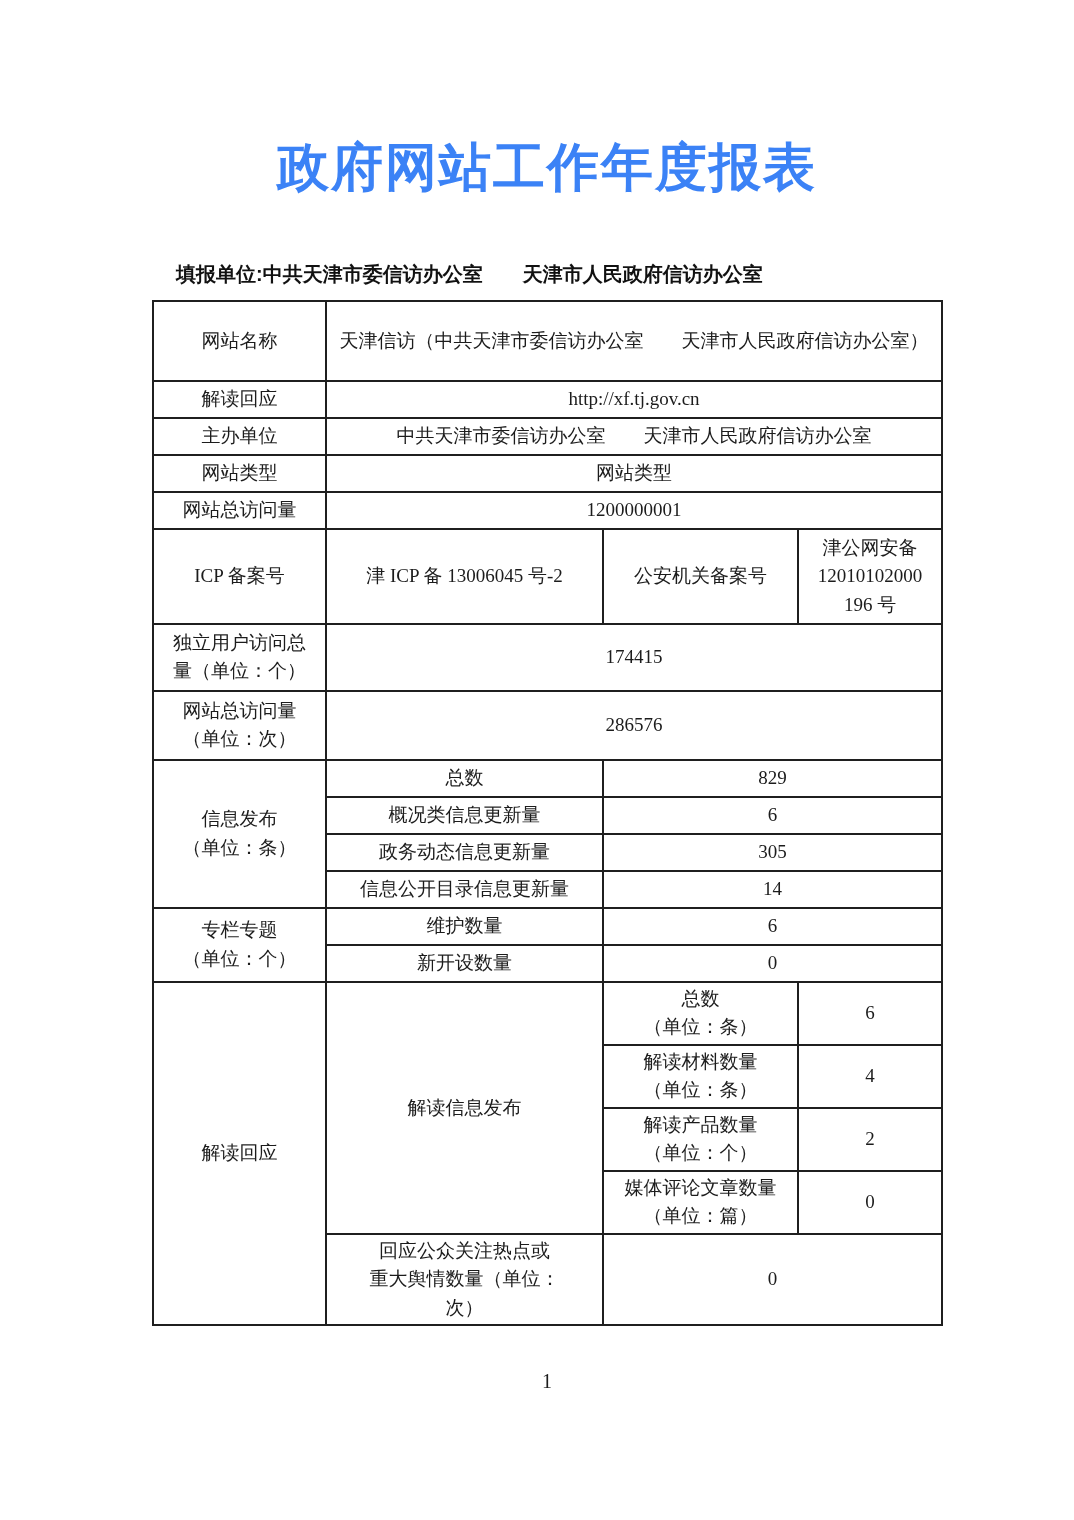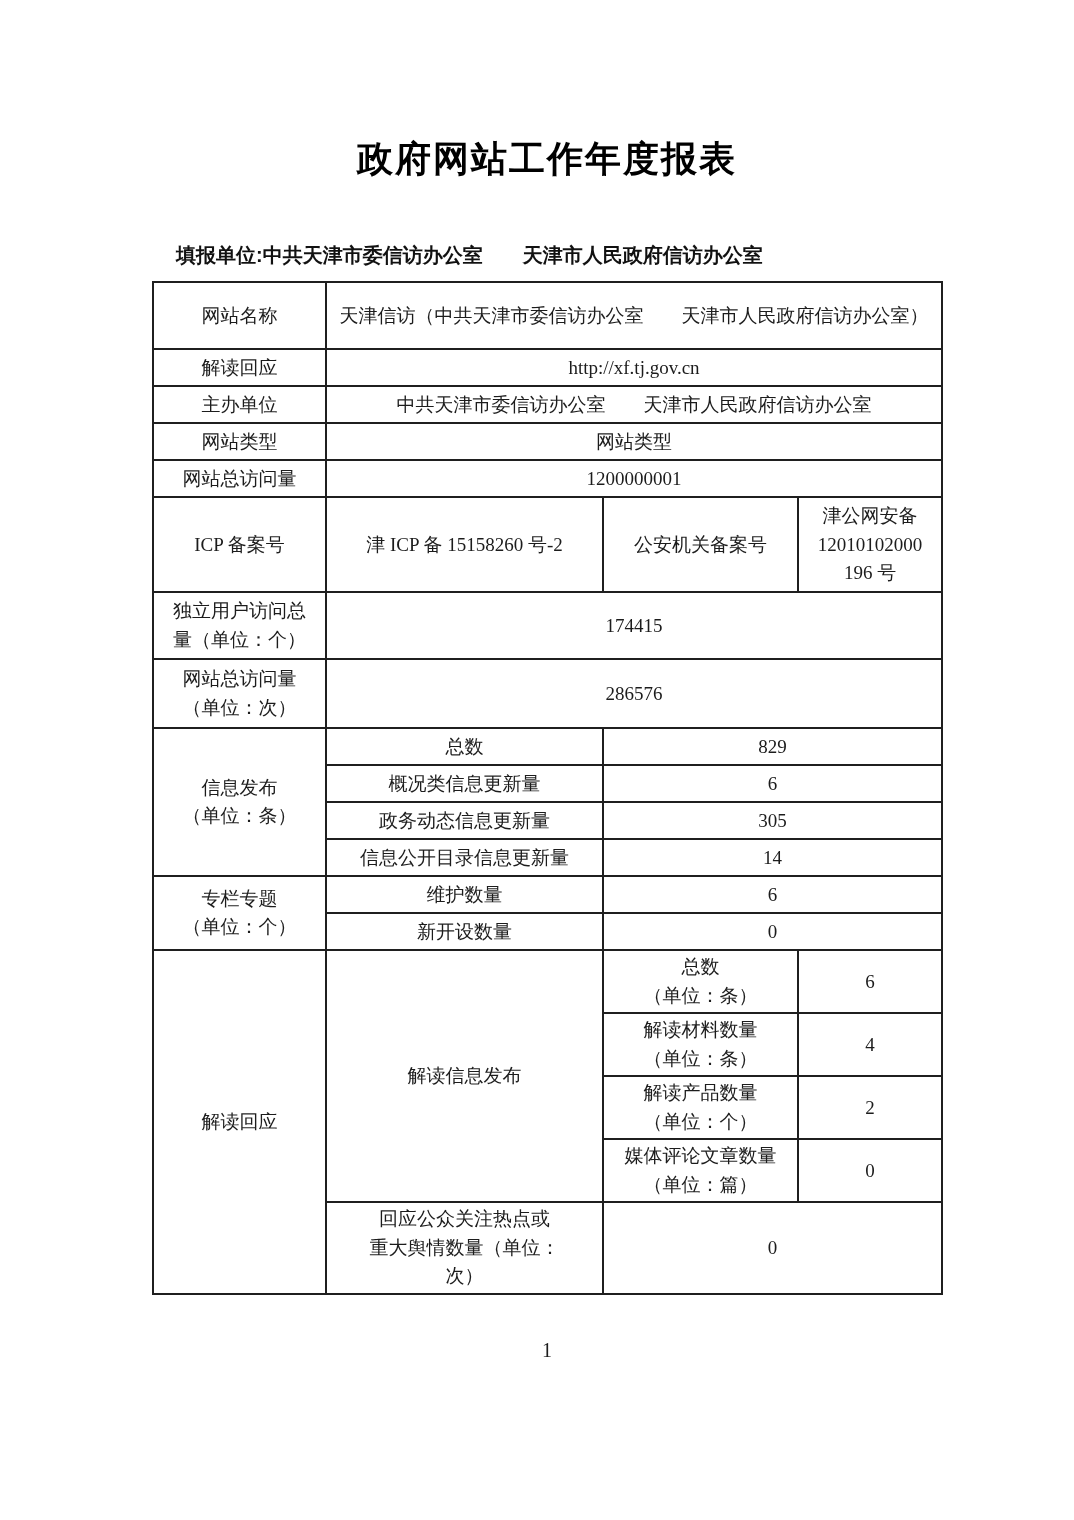--- a/index.html
+++ b/index.html
@@ -15,26 +15,26 @@
     color: #1c1c1c;
   }
   .doc {
     position: absolute;
     left: 152px; top: 0;
     width: 790px;
   }
   .doc-title {
     margin: 138px 0 0 0;
     font-family: "Liberation Sans", sans-serif;
-    font-size: 36px;
+    font-size: 52px;
     font-weight: 700;
     line-height: 1.15;
     text-align: center;
     letter-spacing: 2px;
-    color: #000000;
+    color: #3b82f6;
   }
   .doc-subtitle {
     margin-top: 42px;
     font-size: 23px;
     line-height: 1.3;
     text-align: center;
     color: #1c1c1c;
   }
   .reporting-unit {
     margin-top: 62px;
@@ -82,21 +82,21 @@
 
   <table class="report">
     <colgroup>
       <col style="width:173px">
       <col style="width:277px">
       <col style="width:195px">
       <col style="width:144px">
     </colgroup>
 
     <tbody>
-        <tr style="height:67px">
+        <tr style="height:80px">
       <td>网站名称</td>
       <td colspan="3">天津信访（中共天津市委信访办公室　　天津市人民政府信访办公室）</td>
     </tr>
 
     <tr style="height:37px">
       <td>解读回应</td>
       <td colspan="3">http://xf.tj.gov.cn</td>
     </tr>
 
     <tr style="height:37px">
@@ -109,21 +109,21 @@
       <td colspan="3">网站类型</td>
     </tr>
 
     <tr style="height:37px">
       <td>网站总访问量</td>
       <td colspan="3">1200000001</td>
     </tr>
 
     <tr style="height:95px">
       <td>ICP 备案号</td>
-      <td>津 ICP 备 15158260 号-2</td>
+      <td>津 ICP 备 13006045 号-2</td>
       <td>公安机关备案号</td>
       <td>津公网安备
 12010102000
 196 号</td>
     </tr>
 
     <tr style="height:67px">
       <td>独立用户访问总
 量（单位：个）</td>
       <td colspan="3">174415</td>

